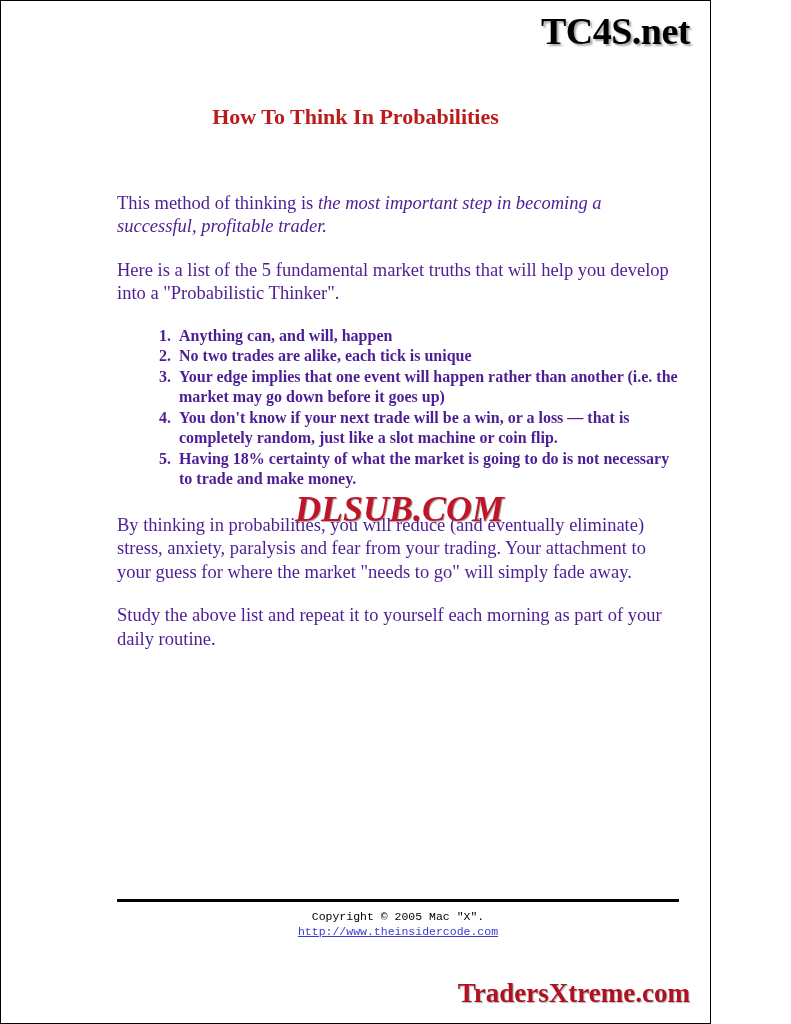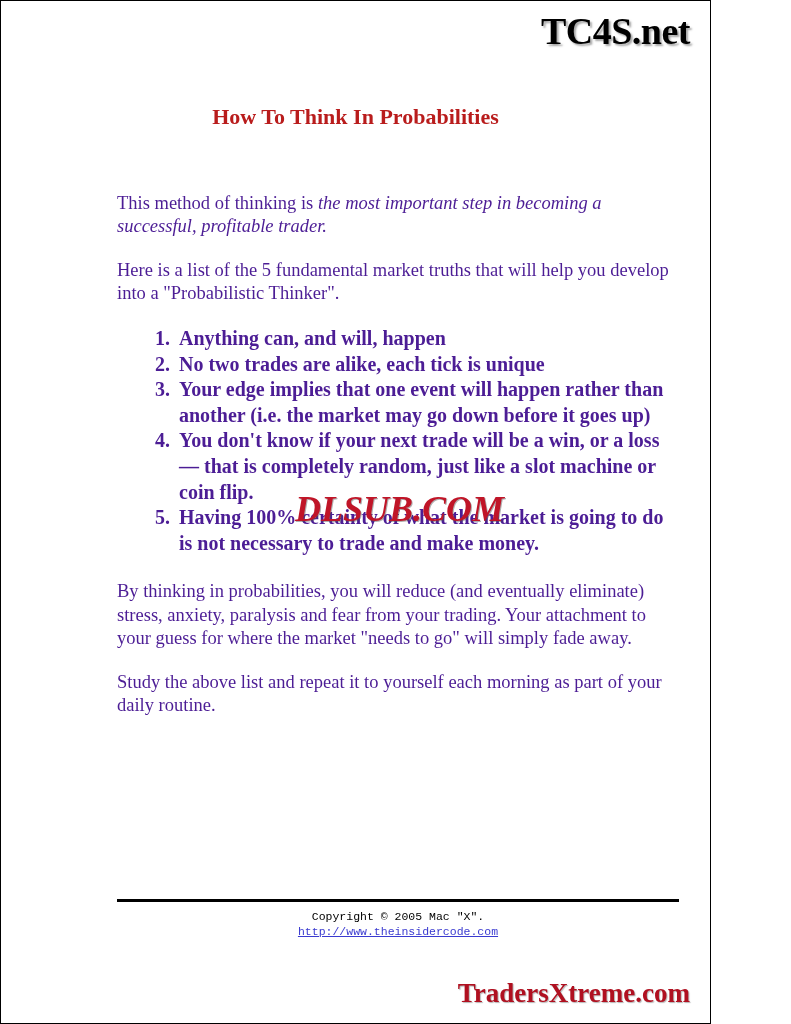--- a/index.html
+++ b/index.html
@@ -64,21 +64,21 @@
   }
   .para {
     margin: 0 0 20px 0;
   }
   .em-italic { font-style: italic; }
 
   ol.truths {
     margin: 0 0 24px 0;
     padding-left: 58px;
     font-weight: bold;
-    font-size: 20px;
+    font-size: 16px;
     line-height: 1.28;
   }
   ol.truths li {
     margin: 0;
     padding-left: 4px;
   }
 
   
   .watermark {
     position: absolute;
@@ -146,21 +146,21 @@
       <span>This method of thinking is </span><span class="em-italic">the most important step in becoming a successful, profitable trader.</span>
     </p>
 
     <p class="para">Here is a list of the 5 fundamental market truths that will help you develop into a "Probabilistic Thinker".</p>
 
     <ol class="truths">
       <li>Anything can, and will, happen</li>
       <li>No two trades are alike, each tick is unique</li>
       <li>Your edge implies that one event will happen rather than another (i.e. the market may go down before it goes up)</li>
       <li>You don't know if your next trade will be a win, or a loss — that is completely random, just like a slot machine or coin flip.</li>
-      <li>Having 100% certainty of what the market is going to do is not necessary to trade and make money.</li>
+      <li>Having 18% certainty of what the market is going to do is not necessary to trade and make money.</li>
     </ol>
 
 
     <p class="para">By thinking in probabilities, you will reduce (and eventually eliminate) stress, anxiety, paralysis and fear from your trading. Your attachment to your guess for where the market "needs to go" will simply fade away.</p>
 
     <p class="para">Study the above list and repeat it to yourself each morning as part of your daily routine.</p>
 
   </div>
 
   <div class="watermark">DLSUB.COM</div>

